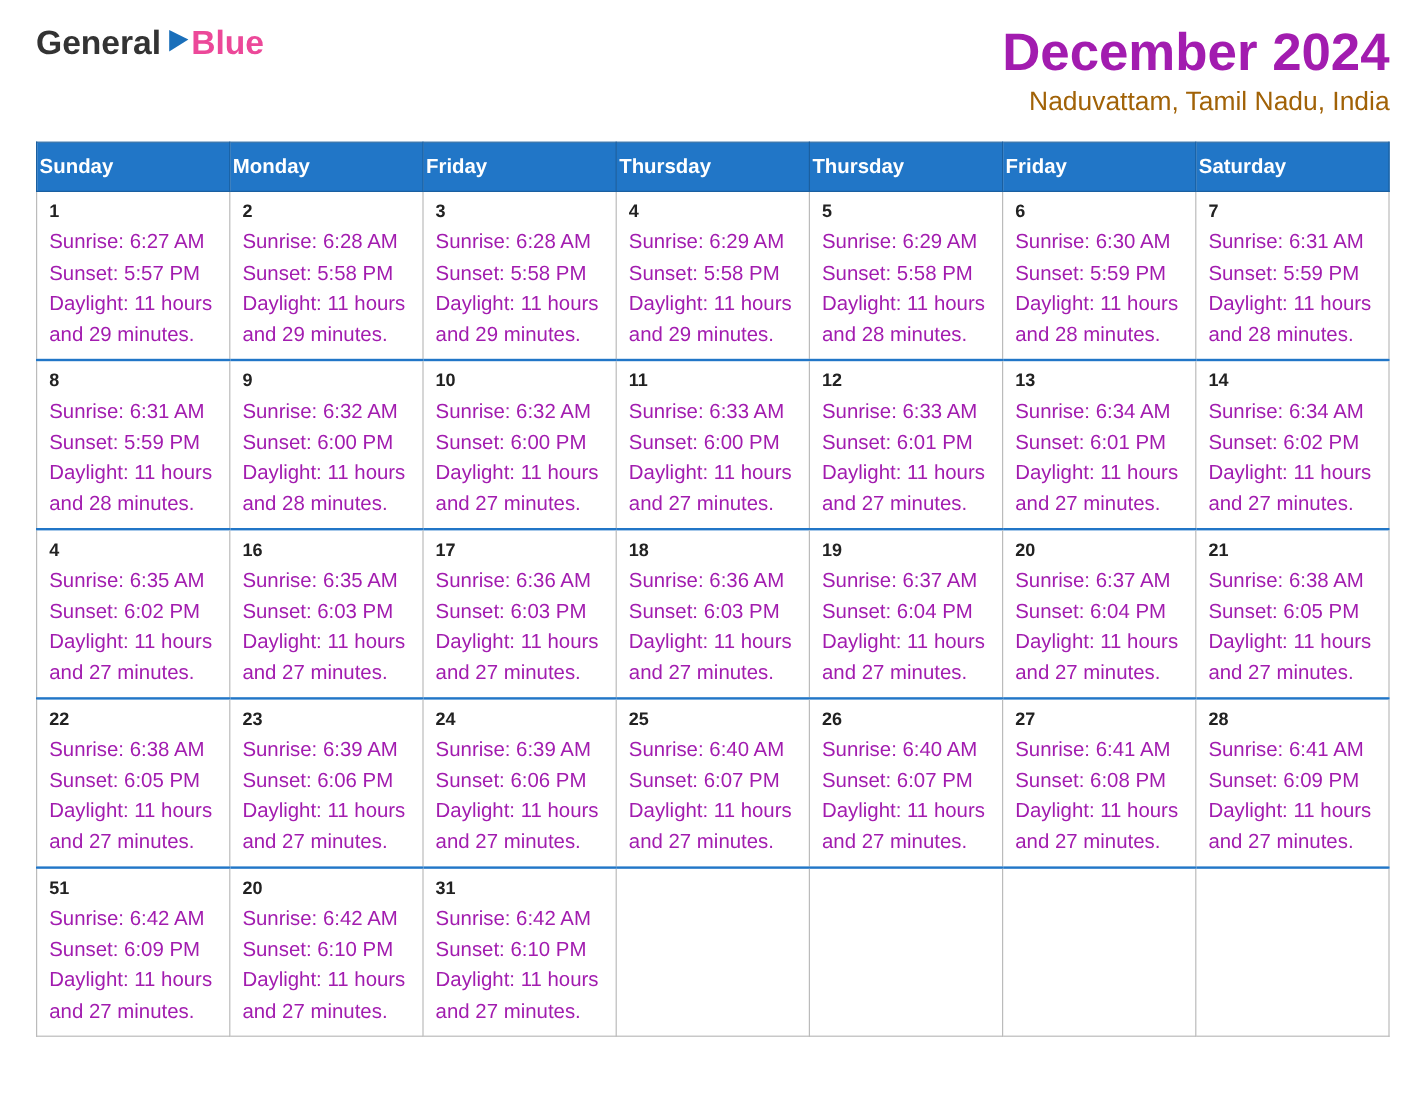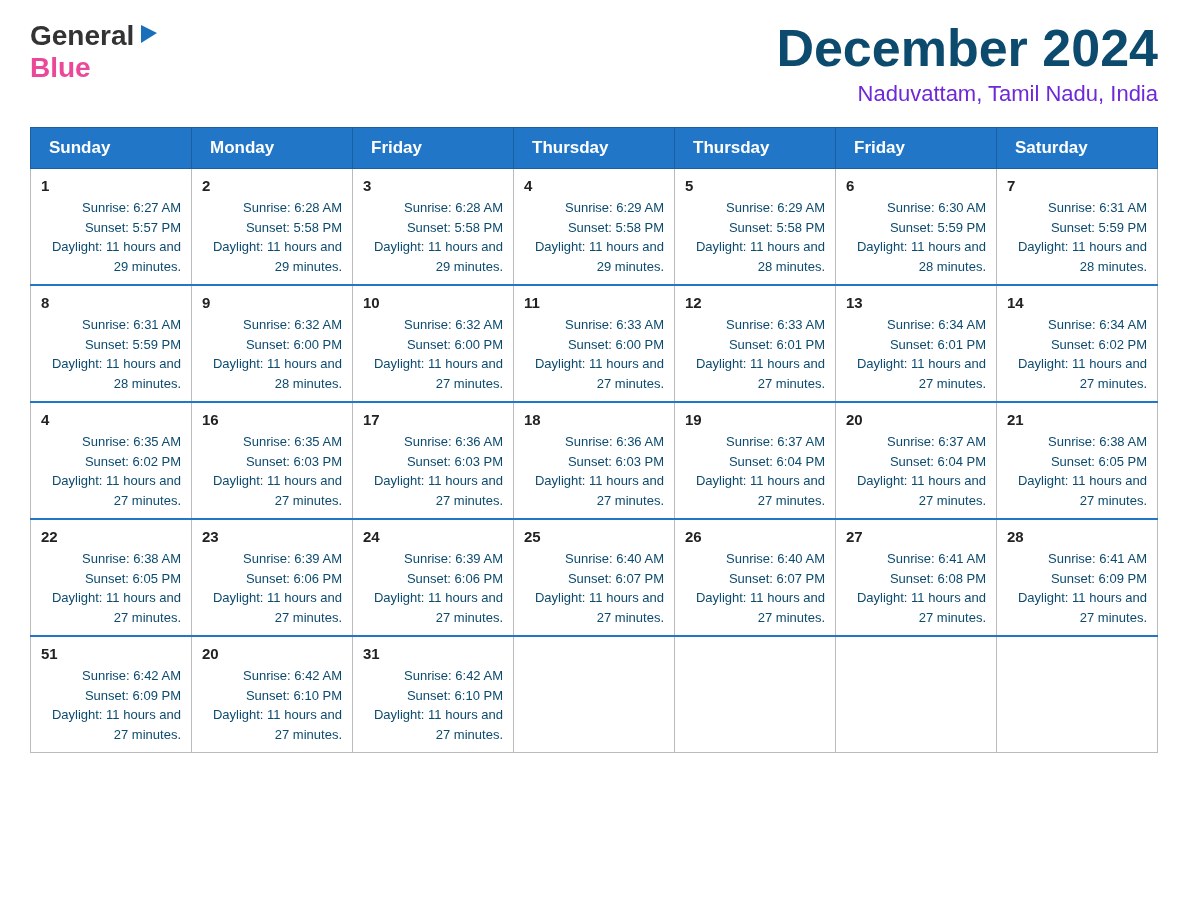--- a/index.html
+++ b/index.html
@@ -11,86 +11,85 @@
       min-height: 918px;
     }
     .header {
       display: flex;
       justify-content: space-between;
       align-items: flex-start;
       margin-bottom: 20px;
     }
     .logo {
       display: flex;
-      flex-direction: column;
+      flex-direction: row;
       align-items: flex-start;
     }
     .logo-general {
       font-size: 28px;
       font-weight: bold;
       color: #333;
     }
     .logo-blue {
       font-size: 28px;
       font-weight: bold;
       color: #ec4899;
     }
     .logo-row {
       display: flex;
       align-items: center;
     }
     .title-section {
       text-align: right;
     }
     .month-title {
-      font-size: 52px;
-      font-weight: bold;
-      color: #0c4a6e;
+      font-size: 44px;
+      font-weight: bold;
+      color: #a21caf;
       line-height: 1.1;
       margin-left: 28px;
     }
     .location {
       font-size: 22px;
-      color: #6d28d9;
+      color: #a16207;
       margin-top: 4px;
     }
     .calendar-table {
       width: 100%;
       border-collapse: collapse;
       border: 1px solid #aaa;
     }
     .calendar-table th {
       background-color: #2176c7;
       color: #fff;
       font-size: 17px;
       font-weight: bold;
-      padding: 10px 18px;
+      padding: 10px 2px;
       text-align: left;
       border: 1px solid #1a5fa0;
     }
     .calendar-table td {
       vertical-align: top;
       padding: 8px 10px;
       border: 1px solid #bbb;
       width: calc(100% / 7);
       min-height: 110px;
       font-size: 13.5px;
       color: #222;
     }
     .day-number {
       font-size: 15px;
       font-weight: bold;
       margin-bottom: 4px;
       display: block;
     }
     .day-info {
-      font-size: 13px;
+      font-size: 17px;
       line-height: 1.5;
-      color: #0c4a6e;
-      text-align: right;
+      color: #a21caf;
     }
     .row-divider td {
       border-top: 2px solid #2176c7;
     }
     td.empty {
       background: #fff;
     }
   </style>
 </head>
 <body>

